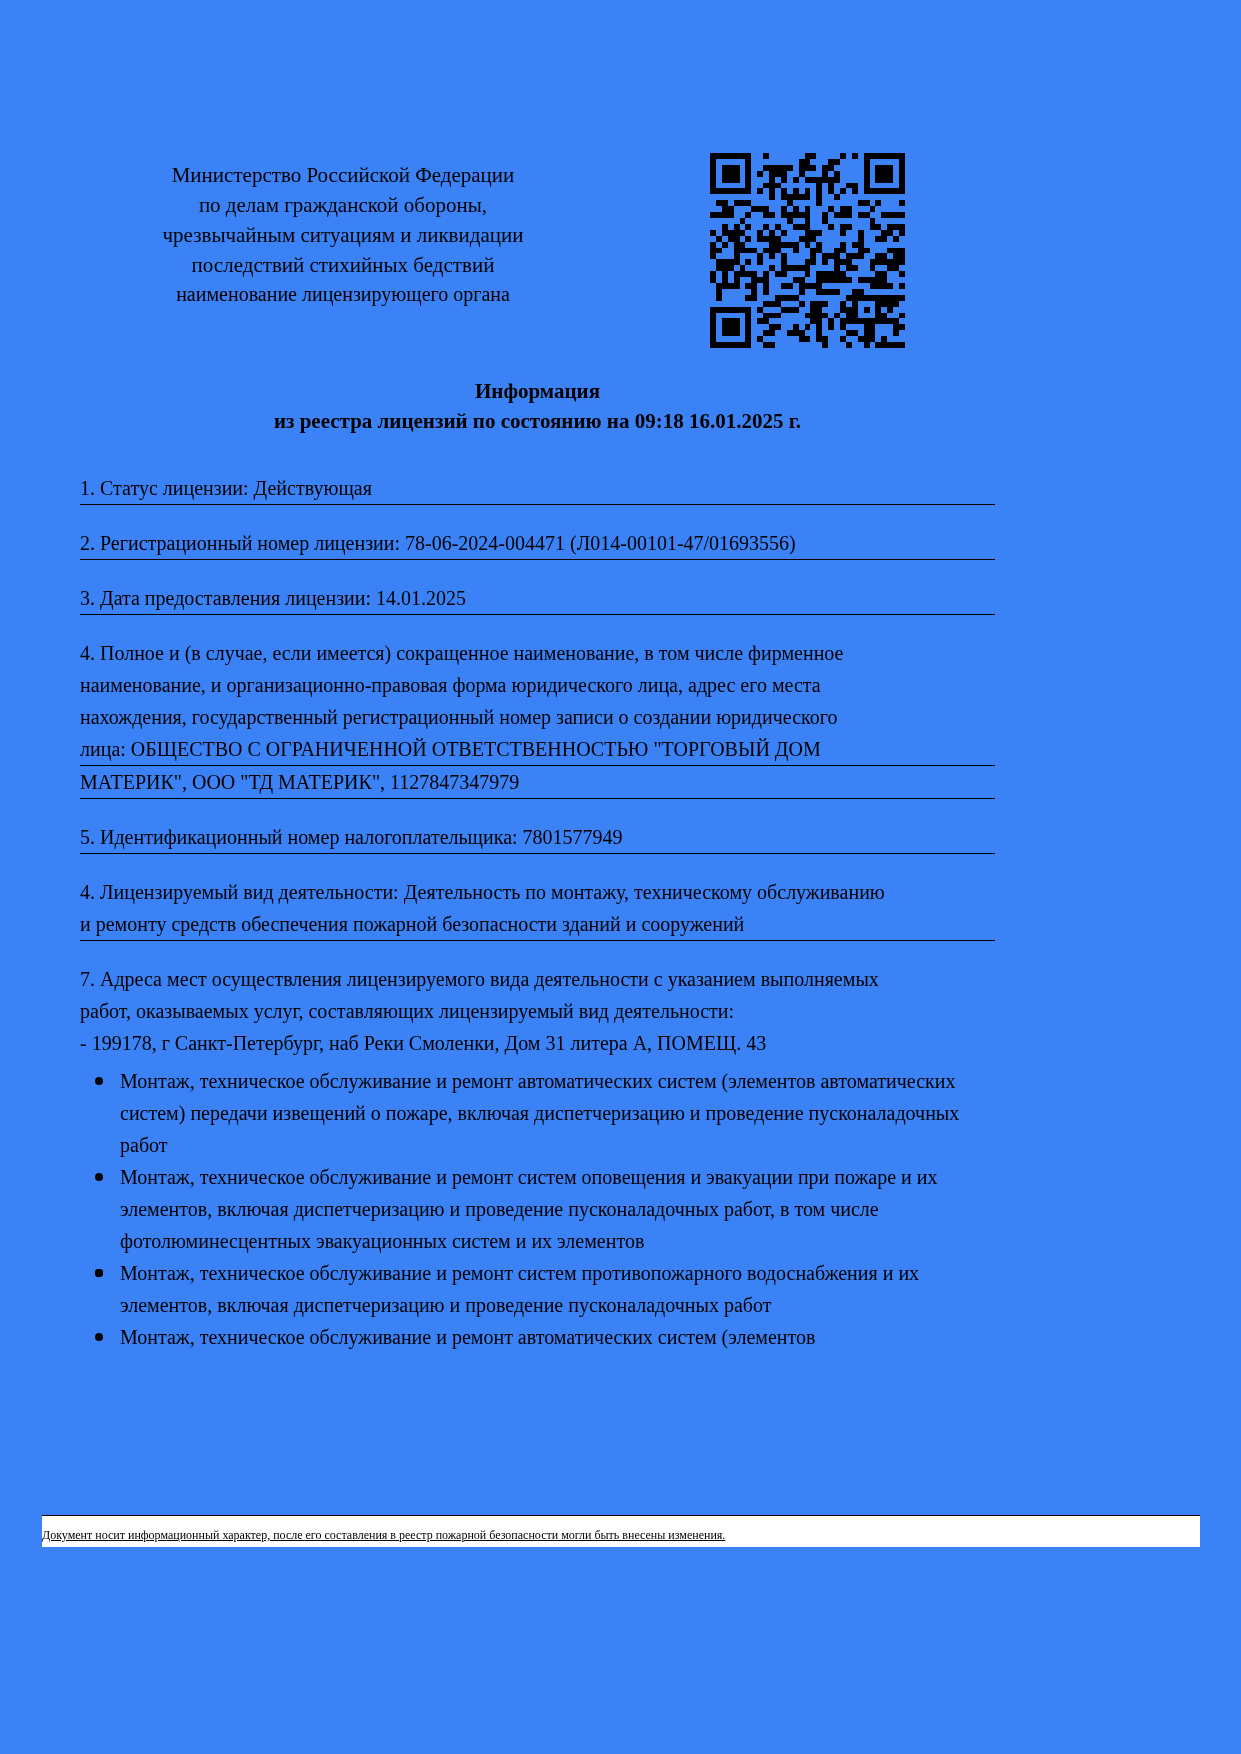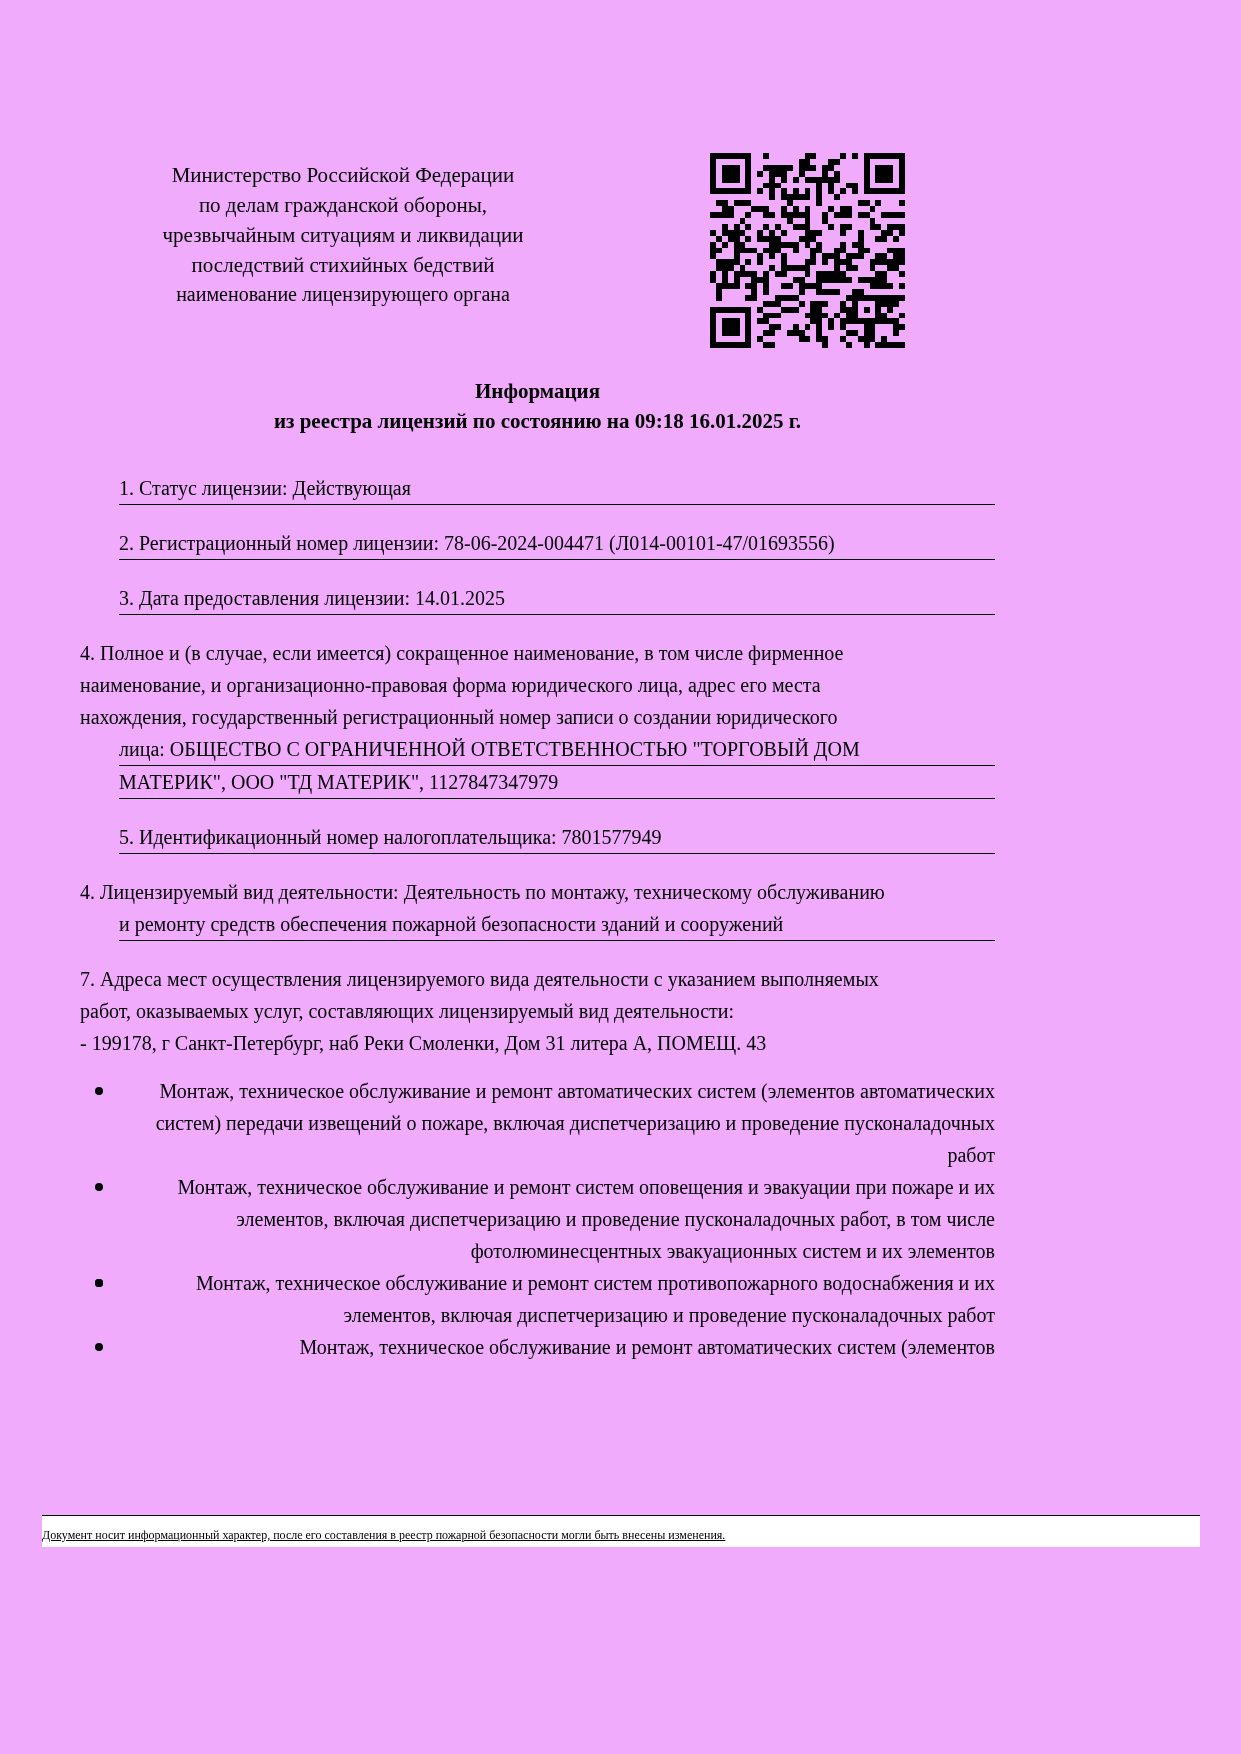--- a/index.html
+++ b/index.html
@@ -1,21 +1,21 @@
 <!DOCTYPE html>
 <html><head>
 <meta charset="utf-8">
 <style>
   * { margin: 0; padding: 0; box-sizing: border-box; }
   html, body { background: #ffffff; }
   .page {
     position: relative;
     width: 1241px;
     height: 1754px;
-    background: #f0abfc;
+    background: #3b82f6;
     color: #000000;
     font-family: "Liberation Serif", "DejaVu Serif", serif;
     overflow: hidden;
     padding-left: 26px;
   }
   
   .ministry {
     position: absolute;
     left: 118px;
     top: 160px;
@@ -49,23 +49,23 @@
   }
   .title {
     text-align: center;
     font-weight: bold;
     font-size: 21px;
     line-height: 30px;
   }
   .field { margin-top: 22px; }
   .field-first { margin-top: 36px; }
   .fline { min-height: 32px; }
-  .u { border-bottom: 1.5px solid #000000; margin-left: 39px; }
+  .u { border-bottom: 1.5px solid #000000; }
   
-  .works { list-style: none; margin-top: 16px; text-align: right; }
+  .works { list-style: none; margin-top: 6px; }
   .work { position: relative; padding-left: 40px; }
   .dot {
     position: absolute;
     left: 15px;
     top: 12px;
     width: 8px;
     height: 8px;
     border-radius: 50%;
     background: #000000;
   }

